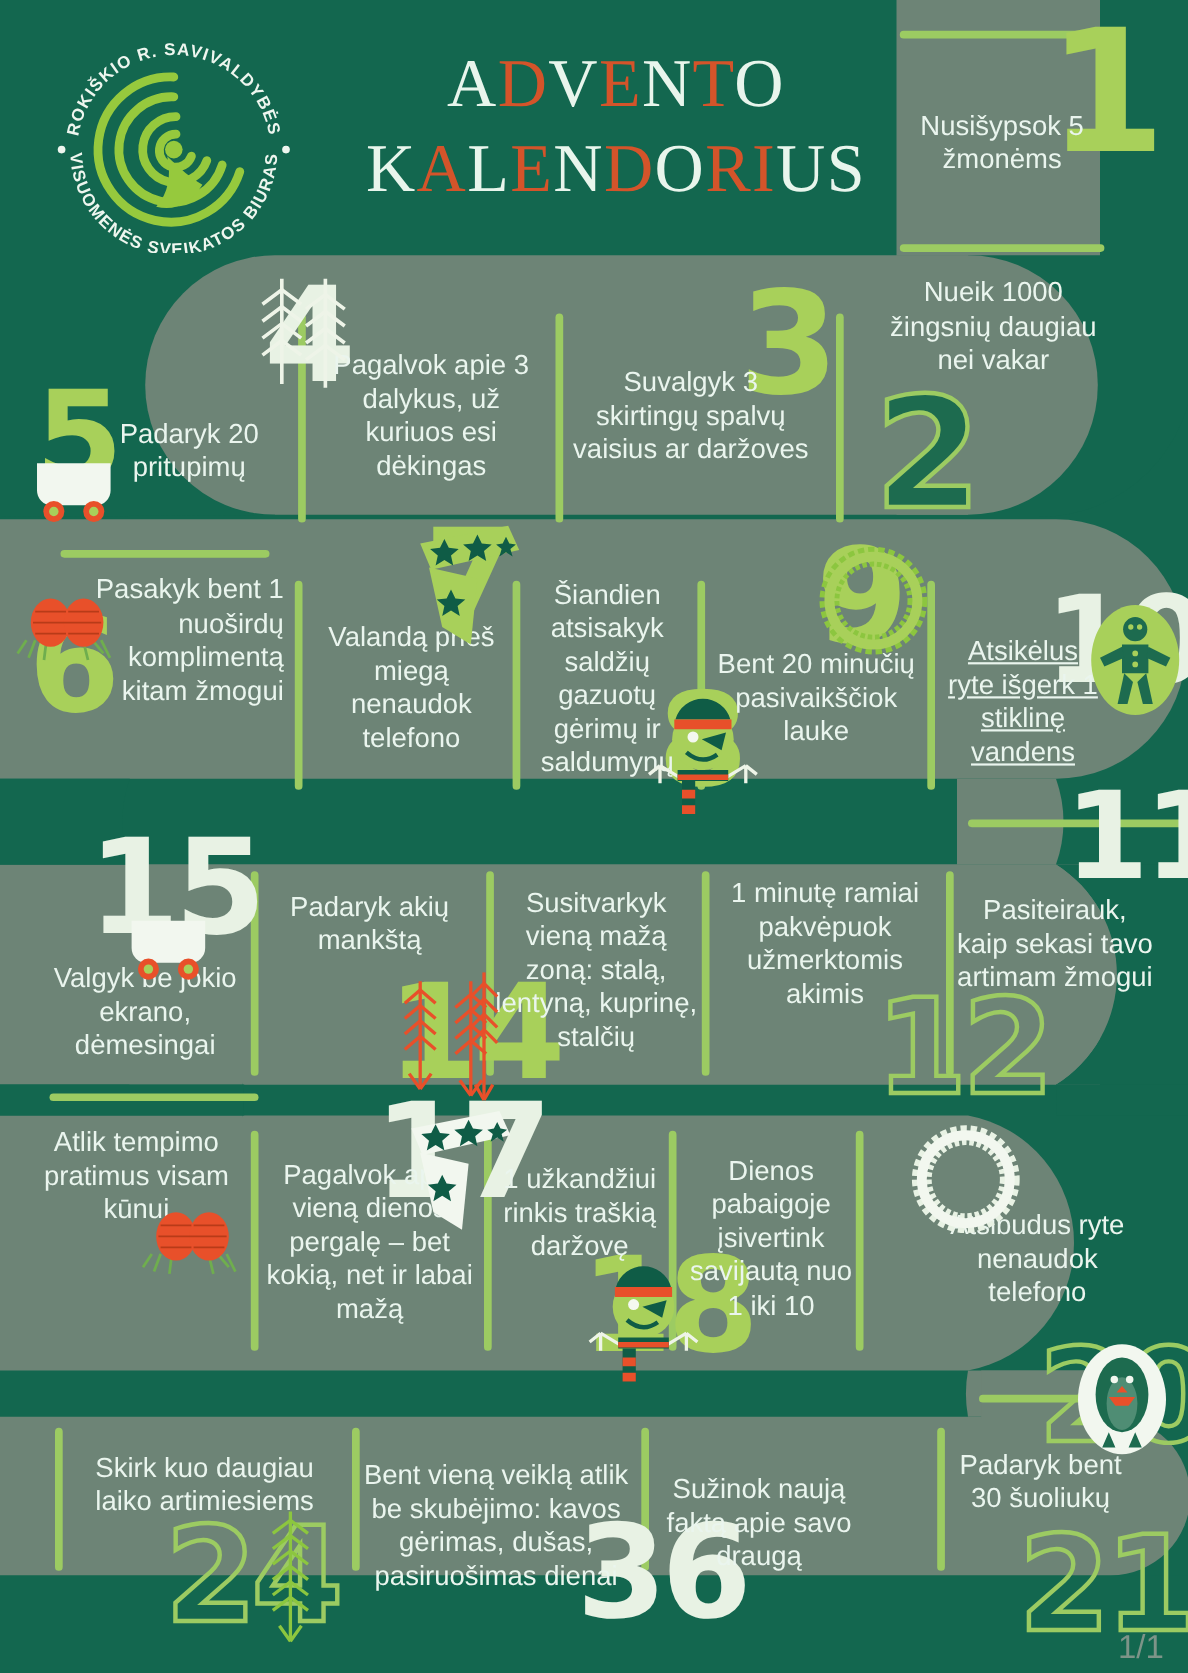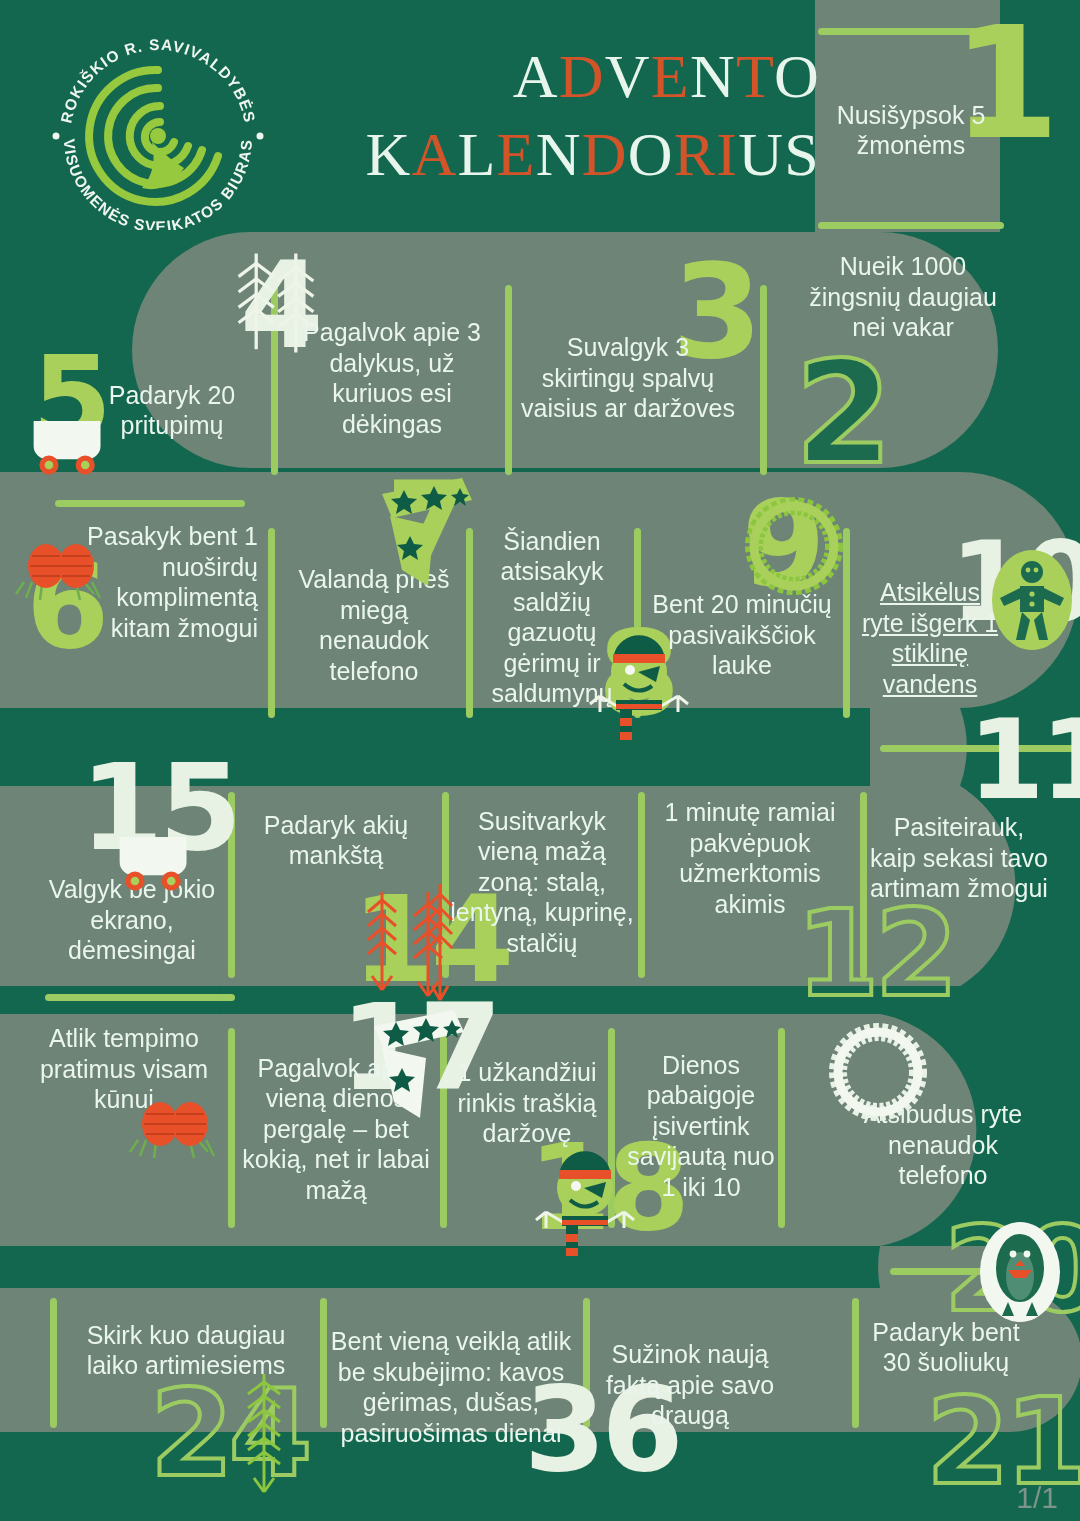--- a/index.html
+++ b/index.html
@@ -49,21 +49,21 @@
 
   
   .divv { position:absolute; z-index:2; width:7px; background:#9ccb62; border-radius:4px; }
   .divh { position:absolute; z-index:2; height:7px; background:#9ccb62; border-radius:4px; }
 
   
   #header { position:absolute; z-index:6; left:0; top:0; width:1080px; height:230px; }
 
   #title {
     position:absolute; left:300px; top:38px; width:520px;
-    text-align:right;
+    text-align:center;
     font-family:"Liberation Serif", serif;
     font-size:62px; line-height:1.25;
     letter-spacing:.02em;
   }
   .tw { color:#e8f5ec; }
   .to { color:#d4542a; }
 
   
   #logo { position:absolute; left:40px; top:30px; width:235px; height:200px; }
   #logo svg { width:100%; height:100%; }

